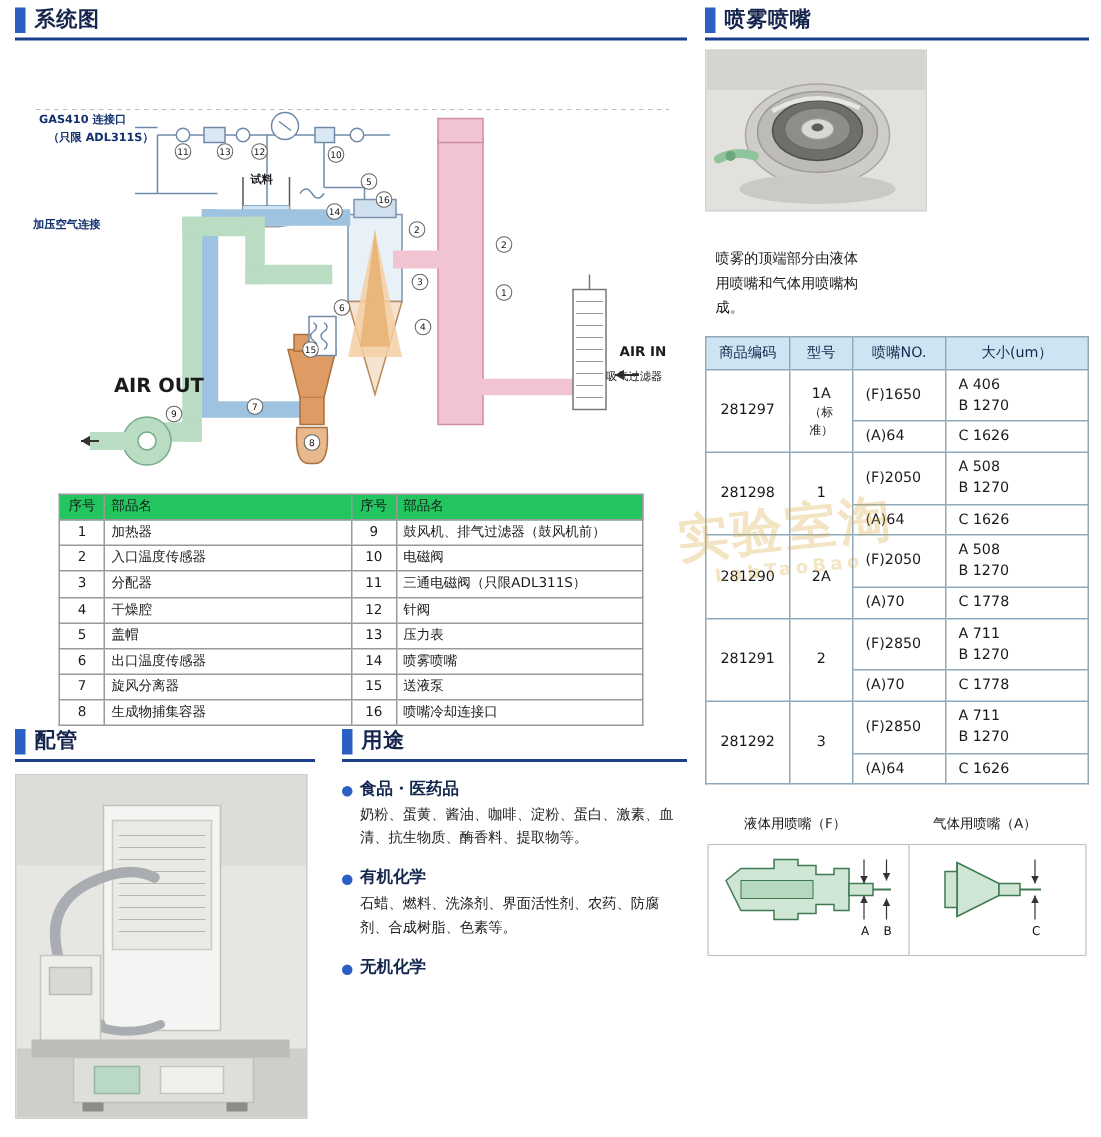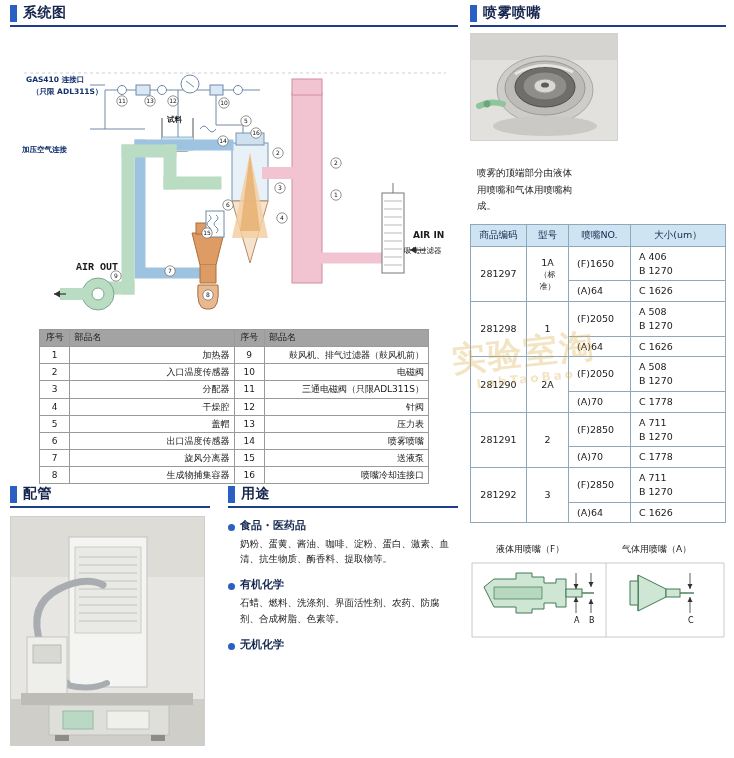--- a/index.html
+++ b/index.html
@@ -55,23 +55,23 @@
     border-collapse: collapse;
     margin: 6px auto 0 auto;
     width: 390px;
     font-size: 9px;
   }
   table.parts th, table.parts td {
     border: 1px solid #9a9a9a;
     padding: 2px 4px;
     line-height: 1.35;
   }
-  table.parts th { background:#a3a3a3; font-weight: normal; text-align:left;font-family:Liberation Mono, monospace; }
+  table.parts th { background:#22c55e; font-weight: normal; text-align:left; }
   table.parts td.num, table.parts th.num { width: 30px; text-align:center; }
-  table.parts td.nm { width: 162px; text-align: right; }
+  table.parts td.nm { width: 162px; }
 
   
   .panel-piping { position:absolute; left:10px; top:485px; width:200px; }
   .panel-use { position:absolute; left:228px; top:485px; width:230px; }
 
   .photo-frame {
     margin-top: 8px;
     width: 195px; height: 230px;
     border: 1px solid #cfcfcf;
     background: #e9e9e6;
@@ -293,21 +293,21 @@
             <text x="326" y="132.3">2</text>
           <circle cx="326" cy="162" r="5.2" fill="#fff" stroke="#666" stroke-width="0.7"></circle>
             <text x="326" y="164.3">1</text>
         </g>
       </svg>
 
       <div class="dg-label blue bold" style="left:16px; top:42px;">GAS410 连接口</div>
       <div class="dg-label blue bold" style="left:22px; top:54px;">（只限 ADL311S）</div>
       <div class="dg-label blue bold" style="left:12px; top:112px;">加压空气连接</div>
       <div class="dg-label bold" style="left:157px; top:82px;">试料</div>
-      <div class="dg-label bold" style="left:66px; top:228px; font-size:10px;font-family:Liberation Mono, monospace;">AIR  OUT</div>
+      <div class="dg-label bold" style="left:66px; top:216px; font-size:13px;">AIR  OUT</div>
       <div class="dg-label bold" style="left:403px; top:196px; font-size:9px;">AIR  IN</div>
       <div class="dg-label" style="left:394px; top:213px;">吸气过滤器</div>
     </div>
 
     <table class="parts">
       <thead>
         <tr>
           <th class="num">序号</th>
           <th class="nm">部品名</th>
           <th class="num">序号</th>

